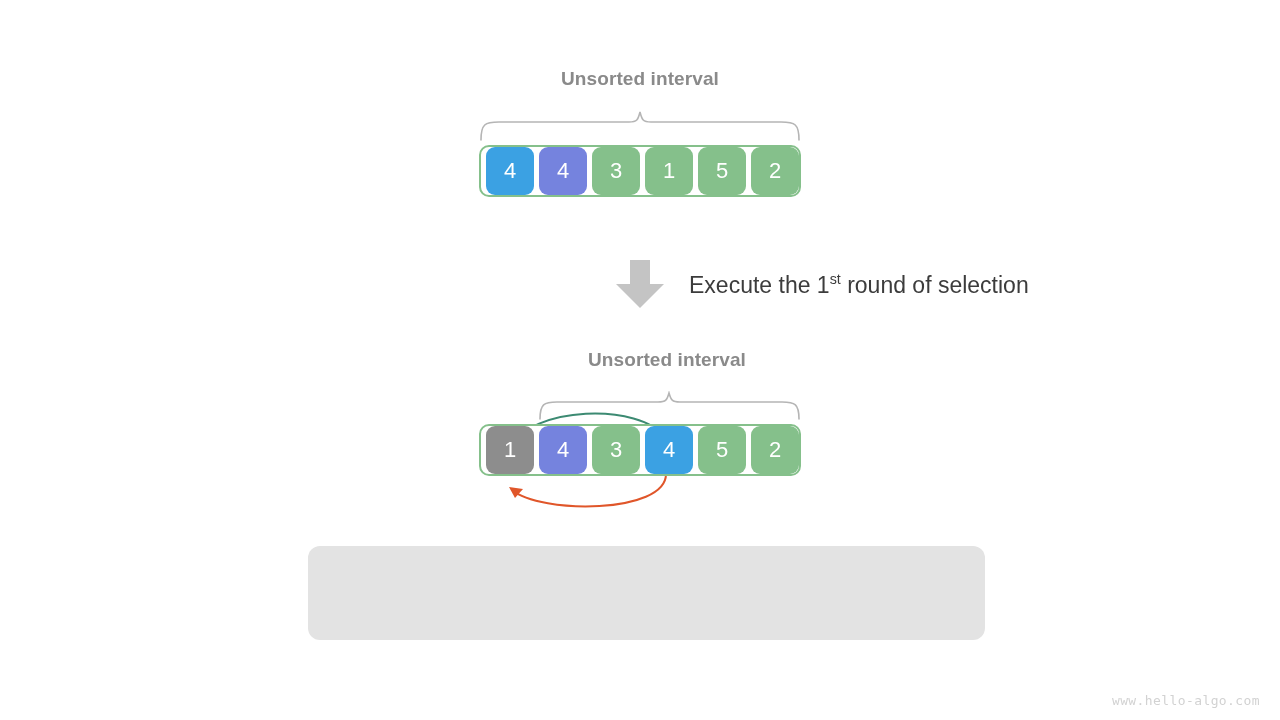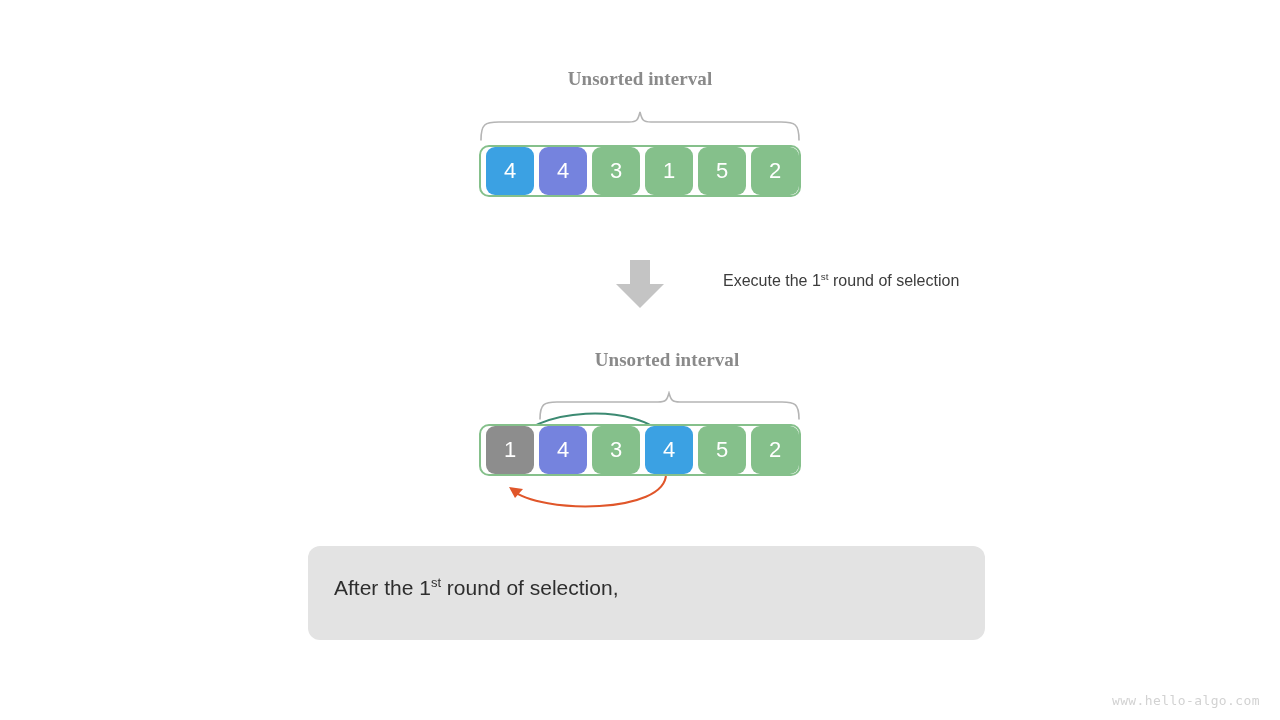--- a/index.html
+++ b/index.html
@@ -23,21 +23,20 @@
 
   
   .interval-label {
     position: absolute;
     font-size: 19px;
     font-weight: bold;
     color: #8a8a8a;
     white-space: nowrap;
     transform: translateX(-50%);
     letter-spacing: 0.1px;
-    font-family: Liberation Serif, serif;
   }
 
   
   .brace {
     position: absolute;
   }
 
   
   .array-box {
     position: absolute;
@@ -66,24 +65,23 @@
   .cell.blue   { background: #3ba1e3; }
   .cell.purple { background: #7583de; }
   .cell.gray   { background: #8d8d8d; }
 
   
   .down-arrow {
     position: absolute;
   }
   .transition-text {
     position: absolute;
-    font-size: 16px;
+    font-size: 23px;
     color: #3c3c3c;
     white-space: nowrap;
-    margin-left: 34px;
   }
   sup {
     font-size: 0.62em;
     vertical-align: super;
     line-height: 0;
   }
 
   
   .swap-arrows {
     position: absolute;
@@ -167,20 +165,17 @@
   <div class="array-box" style="left:479px; top:424px; width:322px; height:52px;">
     <div class="cell gray">1</div>
     <div class="cell purple">4</div>
     <div class="cell green">3</div>
     <div class="cell blue">4</div>
     <div class="cell green">5</div>
     <div class="cell green">2</div>
   </div>
 
   <div class="caption-box" style="left:308px; top:546px; width:677px; height:94px;">
-    <div class="caption-line">
-      <span>After the 1</span><sup>st</sup><span> round of selection,</span>
-    </div>
   </div>
 
   <div class="watermark">www.hello-algo.com</div>
 
 </div>
 
 </body></html>

